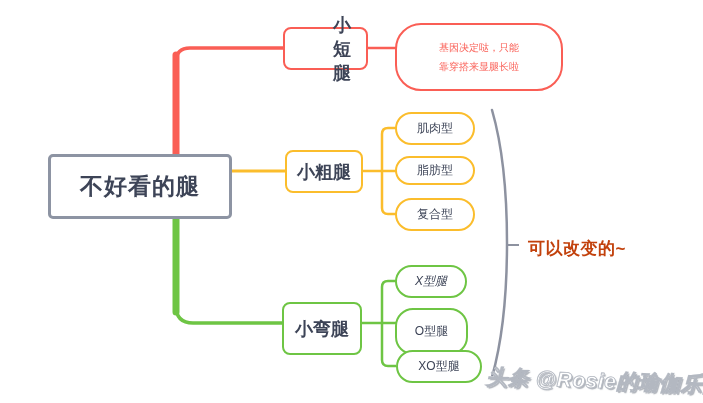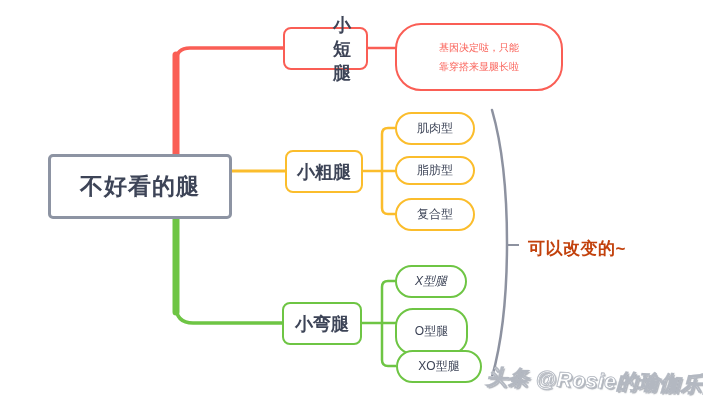--- a/index.html
+++ b/index.html
@@ -6,21 +6,21 @@
   body{font-family:"Liberation Sans","DejaVu Sans",sans-serif;}
   .canvas{position:relative;width:703px;height:403px;background:#ffffff;overflow:hidden;}
   .wires{position:absolute;left:0;top:0;width:703px;height:403px;}
   .node{position:absolute;background:#fff;display:flex;align-items:center;justify-content:center;
         box-sizing:border-box;color:#3d4457;}
   .root{left:48px;top:154px;width:184px;height:65px;border:3.5px solid #8d94a3;border-radius:5px;
         font-size:23px;font-weight:bold;letter-spacing:1px;}
   .branch{border-radius:8px;font-size:18px;font-weight:bold;}
   .b-short{left:283px;top:27px;width:85px;height:43px;border:2.5px solid #fa5e55;padding-left:48px;}
   .b-thick{left:285px;top:150px;width:78px;height:43px;border:2.5px solid #fbbd2c;}
-  .b-bent{left:282px;top:302px;width:80px;height:43px;border:2.5px solid #6ec544;}
+  .b-bent{left:282px;top:302px;width:80px;height:53px;border:2.5px solid #6ec544;}
   .pill{border-radius:18px;font-size:12px;font-weight:normal;}
   .p-note{left:395px;top:23px;width:168px;height:68px;border:2.5px solid #fa5e55;border-radius:26px;
           color:#fa5e55;font-size:10px;line-height:19px;text-align:center;white-space:pre-line;}
   .p-y1{left:395px;top:112px;width:80px;height:33px;border:2.5px solid #fbbd2c;}
   .p-y2{left:395px;top:156px;width:80px;height:29px;border:2.5px solid #fbbd2c;}
   .p-y3{left:395px;top:198px;width:80px;height:33px;border:2.5px solid #fbbd2c;font-family:Liberation Serif, serif;}
   .p-g1{left:395px;top:265px;width:72px;height:33px;border:2.5px solid #6ec544;font-style:italic;}
   .p-g2{left:395px;top:308px;width:73px;height:47px;border:2.5px solid #6ec544;}
   .p-g3{left:396px;top:350px;width:86px;height:33px;border:2.5px solid #6ec544;}
   .annotation{position:absolute;left:528px;top:237px;font-size:17px;font-weight:bold;

